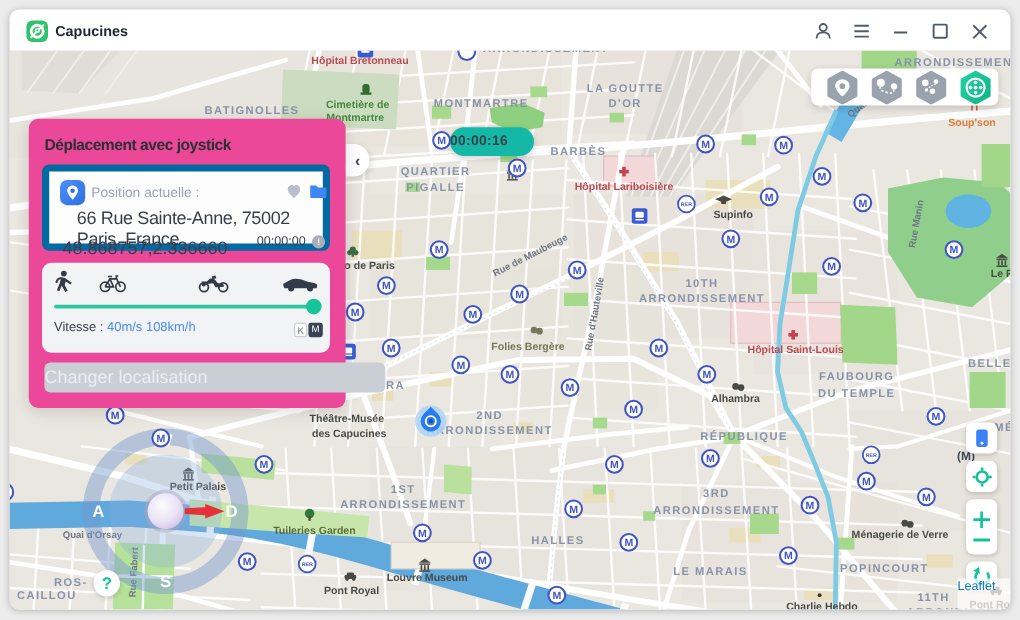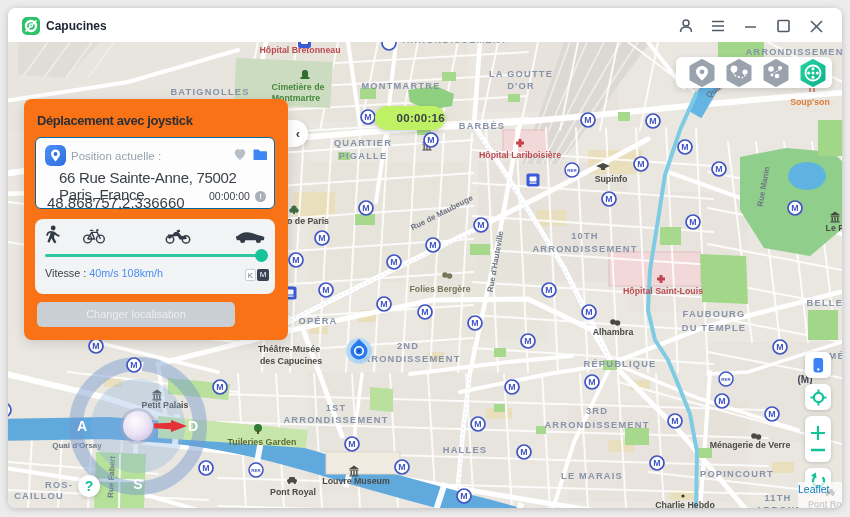--- a/index.html
+++ b/index.html
@@ -3,27 +3,27 @@
 *{margin:0;padding:0;box-sizing:border-box}
 body{width:850px;height:517px;background:#ececec;font-family:"Liberation Sans",sans-serif;overflow:hidden;position:relative}
 #win{position:absolute;left:8px;top:8px;width:834px;height:500px;background:#fff;border-radius:8px;box-shadow:0 1px 6px rgba(0,0,0,.22);overflow:hidden}
 #bar{position:absolute;left:0;top:0;width:834px;height:34px;background:#fff;z-index:30}
 #map{position:absolute;left:0;top:34px;width:834px;height:466px;box-shadow:inset 0 3px 4px -2px rgba(0,0,0,.15)}
 .abs{position:absolute}
 #search{position:absolute;left:15px;top:50px;width:265px;height:30px;background:#fff;border-radius:4px;box-shadow:0 2px 6px rgba(0,0,0,.15);z-index:40;display:flex;align-items:center}
 #search .ph{position:absolute;left:10px;top:8px;color:#9aa2ae;font-size:11.8px}
 #search .sep{position:absolute;left:227px;top:5px;width:1px;height:20px;background:#e3e5e8}
 #sbtn{position:absolute;left:236px;top:7.5px;width:15px;height:15px;background:#3b82f6;border-radius:4px;display:flex;align-items:center;justify-content:center}
-#card{position:absolute;left:16px;top:91px;width:264px;height:241px;background:#f97316;border-radius:8px;box-shadow:0 3px 12px rgba(0,0,0,.13);z-index:40}
+#card{position:absolute;left:16px;top:91px;width:264px;height:241px;background:#ec4899;border-radius:8px;box-shadow:0 3px 12px rgba(0,0,0,.13);z-index:40}
 #tab{position:absolute;left:280px;top:112px;width:20px;height:27px;background:#fff;border-radius:0 14px 14px 0;box-shadow:2px 2px 5px rgba(0,0,0,.12);z-index:39;display:flex;align-items:center;justify-content:center;color:#3a3f47;font-size:13px;font-weight:bold}
 .title{position:absolute;left:13px;top:14px;font-size:13px;letter-spacing:-0.4px;font-weight:bold;color:#2b2f36}
-#gbox{position:absolute;left:11px;top:38px;width:240px;height:72px;border:1px solid #0369a1;border-radius:6px;background:#fdfdfd}
+#gbox{position:absolute;left:11px;top:38px;width:240px;height:72px;border:6px solid #0369a1;border-radius:6px;background:#fdfdfd}
 #graybox{position:absolute;left:11px;top:120px;width:240px;height:75px;background:#f2f3f5;border-radius:8px}
-#chgbtn{position:absolute;left:13px;top:203px;width:198px;height:25px;background:#caced5;border-radius:5px;color:#eceef1;font-size:11px;text-align:center;line-height:25px}
-#chip{position:absolute;left:367px;top:98px;width:70px;height:24px;background:#bef264;border-radius:12px;box-shadow:0 2px 5px rgba(0,0,0,.18);z-index:20;text-align:right;line-height:24px;font-size:11.5px;font-weight:bold;color:#3a3f4a;letter-spacing:.3px}
+#chgbtn{position:absolute;left:13px;top:203px;width:284px;height:25px;background:#caced5;border-radius:5px;color:#eceef1;font-size:15px;line-height:25px}
+#chip{position:absolute;left:367px;top:98px;width:70px;height:24px;background:#14b8a6;border-radius:12px;box-shadow:0 2px 5px rgba(0,0,0,.18);z-index:20;text-align:left;line-height:24px;font-size:11.5px;font-weight:bold;color:#3a3f4a;letter-spacing:.3px}
 #modes{position:absolute;left:668px;top:49px;width:156px;height:31px;background:#fff;border-radius:6px;box-shadow:0 2px 6px rgba(0,0,0,.15);z-index:20;display:flex;align-items:center;justify-content:space-around}
 .ctl{position:absolute;left:797px;width:26px;background:#fff;border-radius:6px;box-shadow:0 1px 4px rgba(0,0,0,.18);z-index:20;display:flex;align-items:center;justify-content:center;flex-direction:column}
 #help{position:absolute;left:70px;top:467px;width:22px;height:22px;background:#fff;border-radius:50%;box-shadow:0 1px 4px rgba(0,0,0,.2);z-index:20;text-align:center;line-height:22px;color:#13c296;font-weight:bold;font-size:14px}
 #leaf{position:absolute;right:0px;bottom:0px;width:44px;height:26px;background:rgba(255,255,255,.72);z-index:20;font-size:10.5px;color:#0c79b6;text-align:left;line-height:14px}
 </style></head><body>
 <div id="win">
  <div id="bar">
   <div class="abs" style="left:14px;top:9px;width:18px;height:18px;background:#2cc36b;border-radius:5px">
    <svg width="18" height="18" viewBox="0 0 18 18">
           <g fill="none" stroke="#fff">

